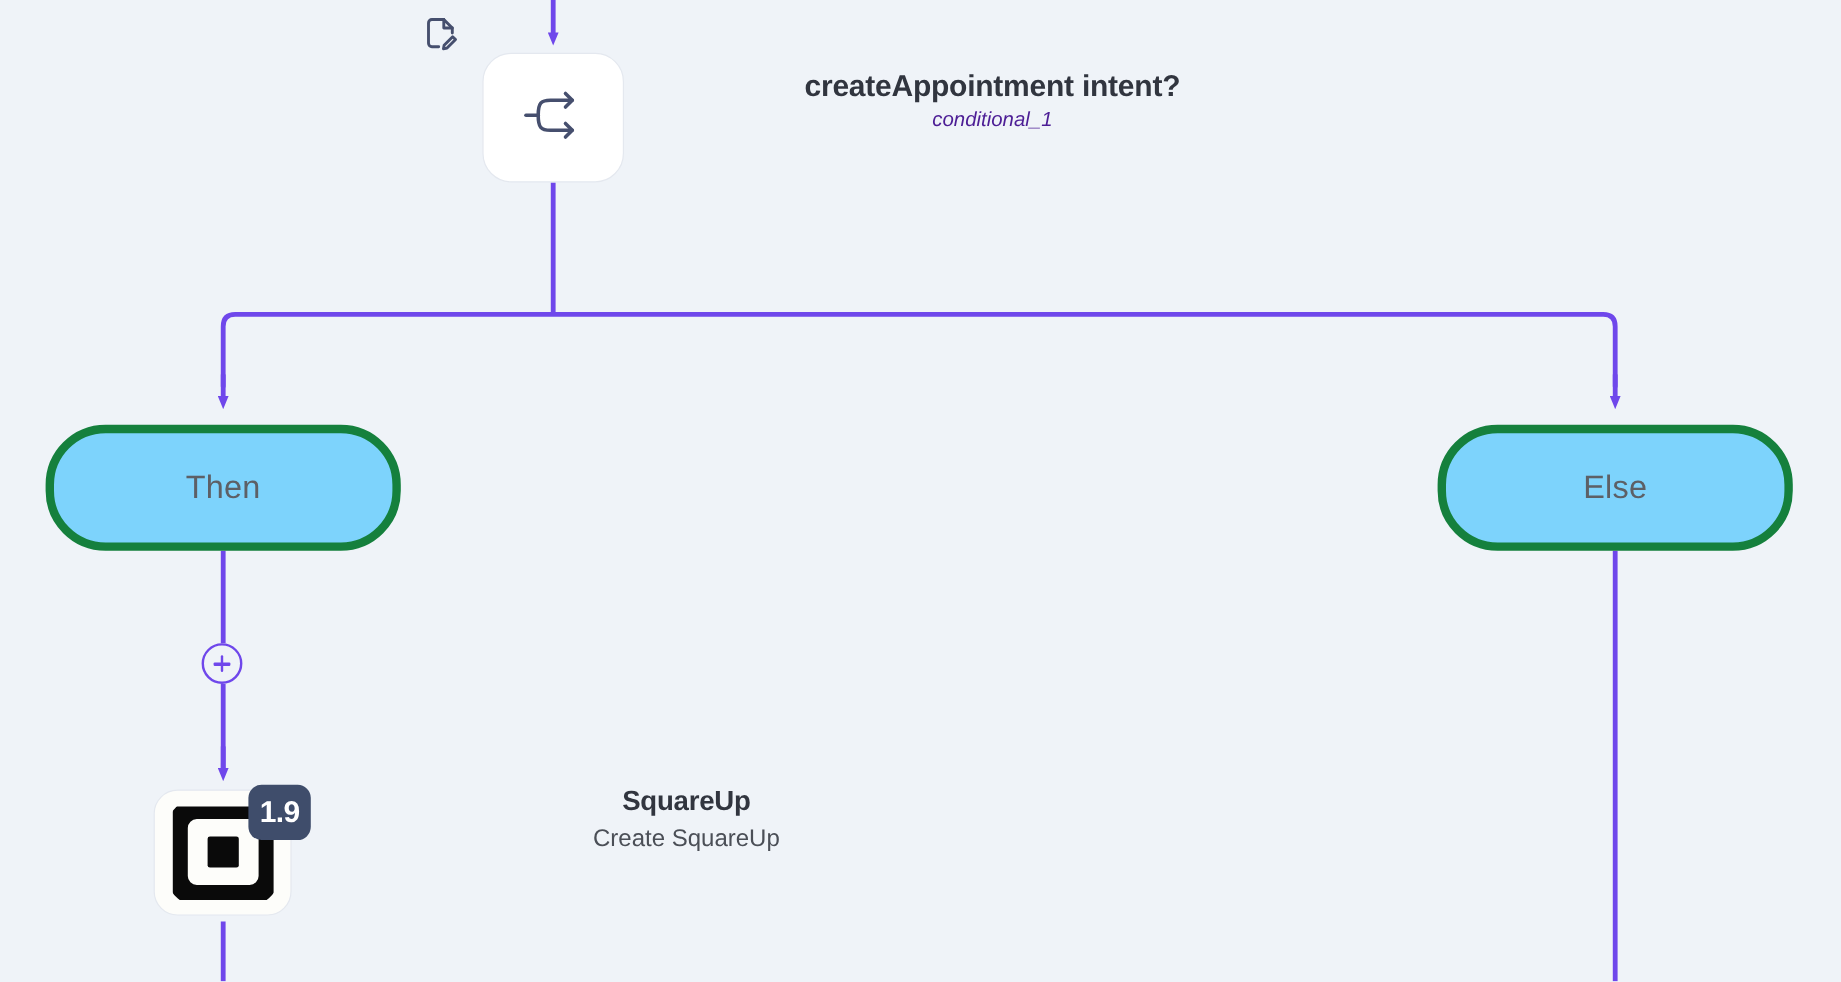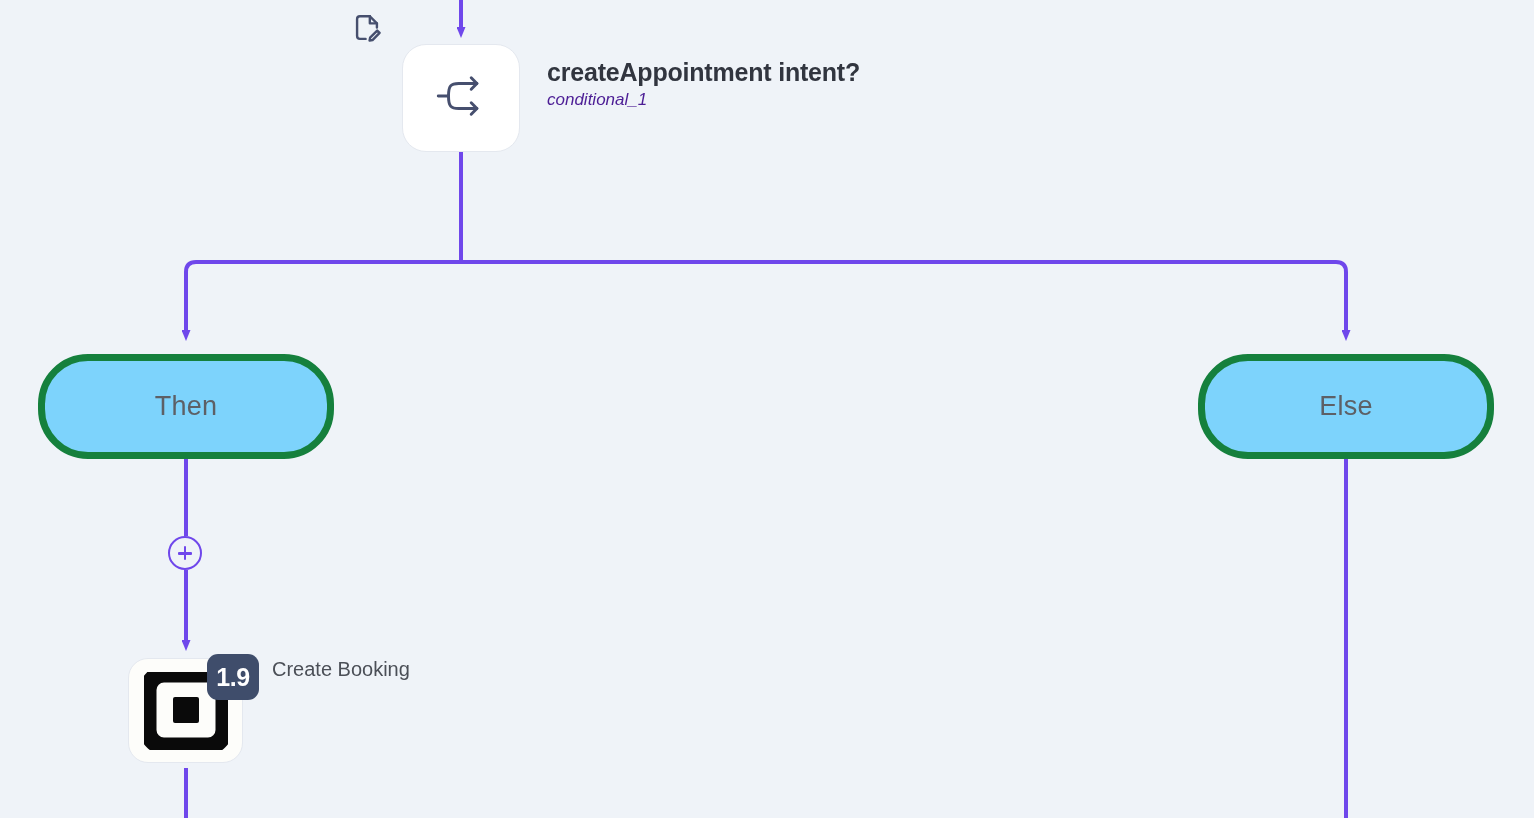--- a/index.html
+++ b/index.html
@@ -7,20 +7,21 @@
     padding: 0;
     background: #eff3f8;
   }
   #canvas {
     position: relative;
     width: 1534px;
     height: 818px;
     background: #eff3f8;
     overflow: hidden;
     font-family: "Liberation Sans", sans-serif;
+    text-align: center;
   }
 
   
   #wires {
     position: absolute;
     left: 0;
     top: 0;
     width: 1534px;
     height: 818px;
     pointer-events: none;
@@ -261,16 +262,17 @@
       <svg viewBox="0 0 84 78" width="84" height="78">
         <rect x="4" y="2" width="76" height="72" rx="16" ry="16" fill="none" stroke="#0a0a0a" stroke-width="17"></rect>
         <rect x="29" y="25" width="26" height="26" rx="2" ry="2" fill="#0a0a0a"></rect>
       </svg>
     </span>
   </div>
 
   <div class="sq-badge">1.9</div>
 
   <div class="sq-labels">
-    <div class="sq-desc">Create Booking</div>
+    <div class="sq-title">SquareUp</div>
+    <div class="sq-desc">Create SquareUp</div>
   </div>
 
 </div>
 
 </body></html>

